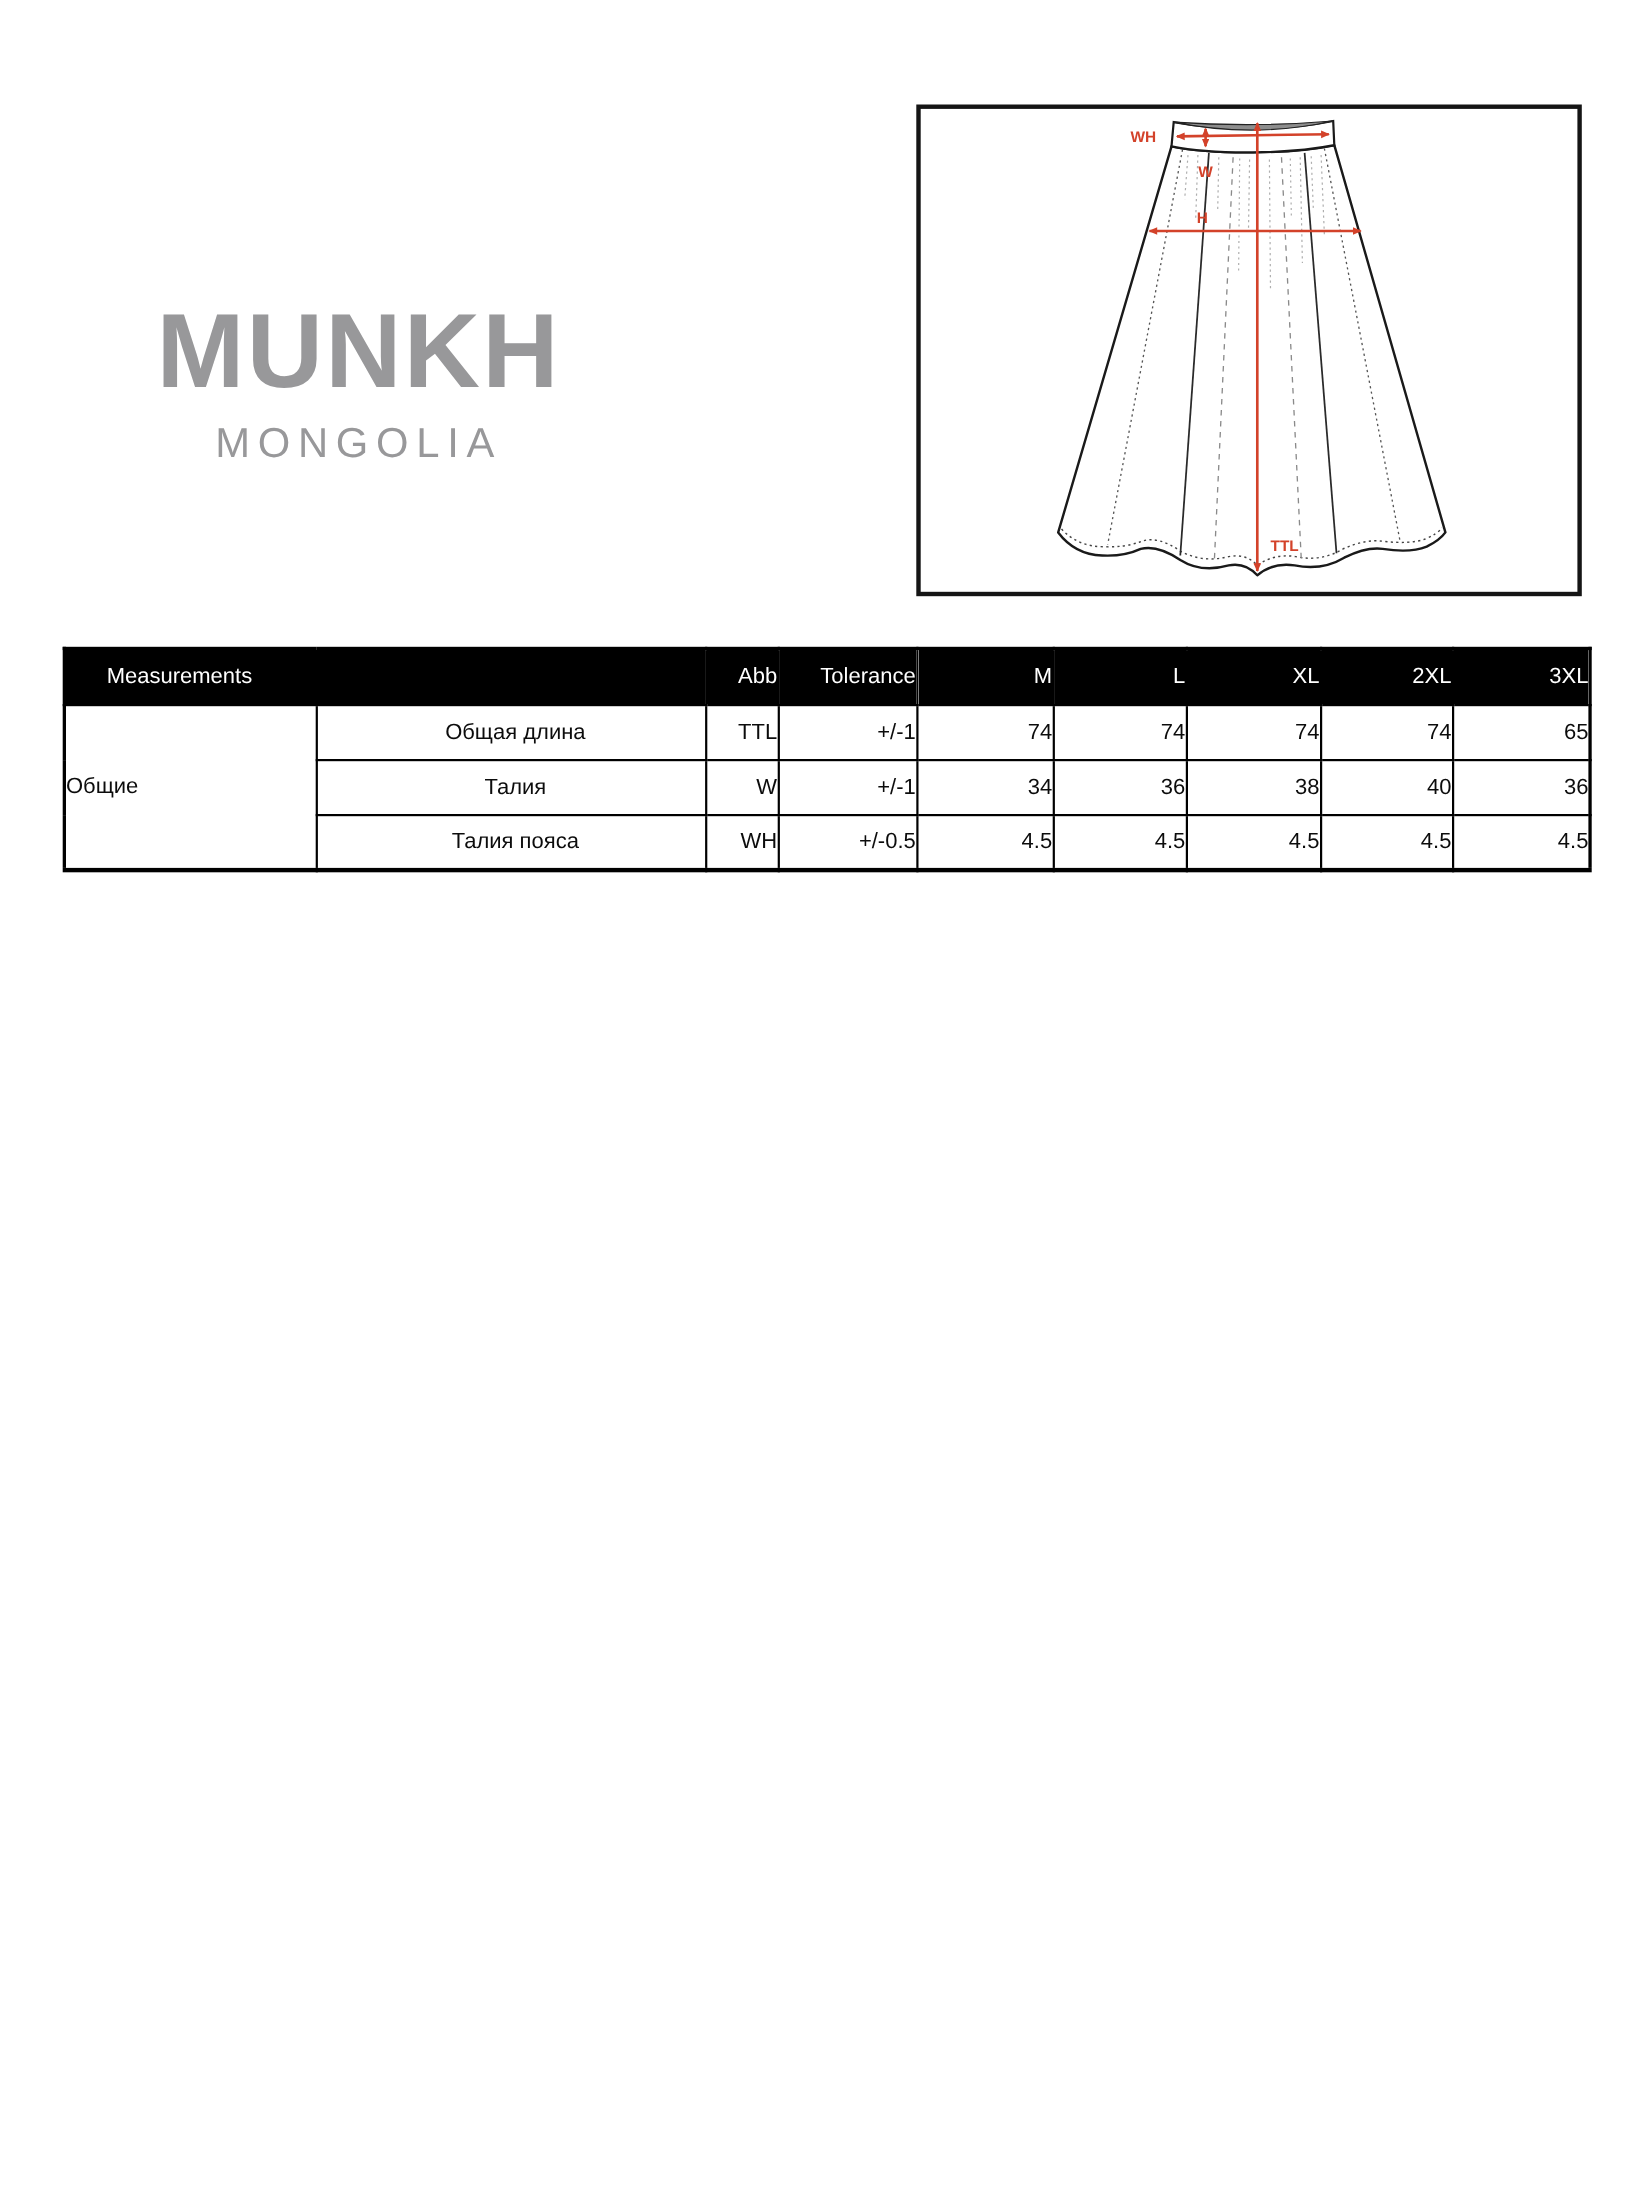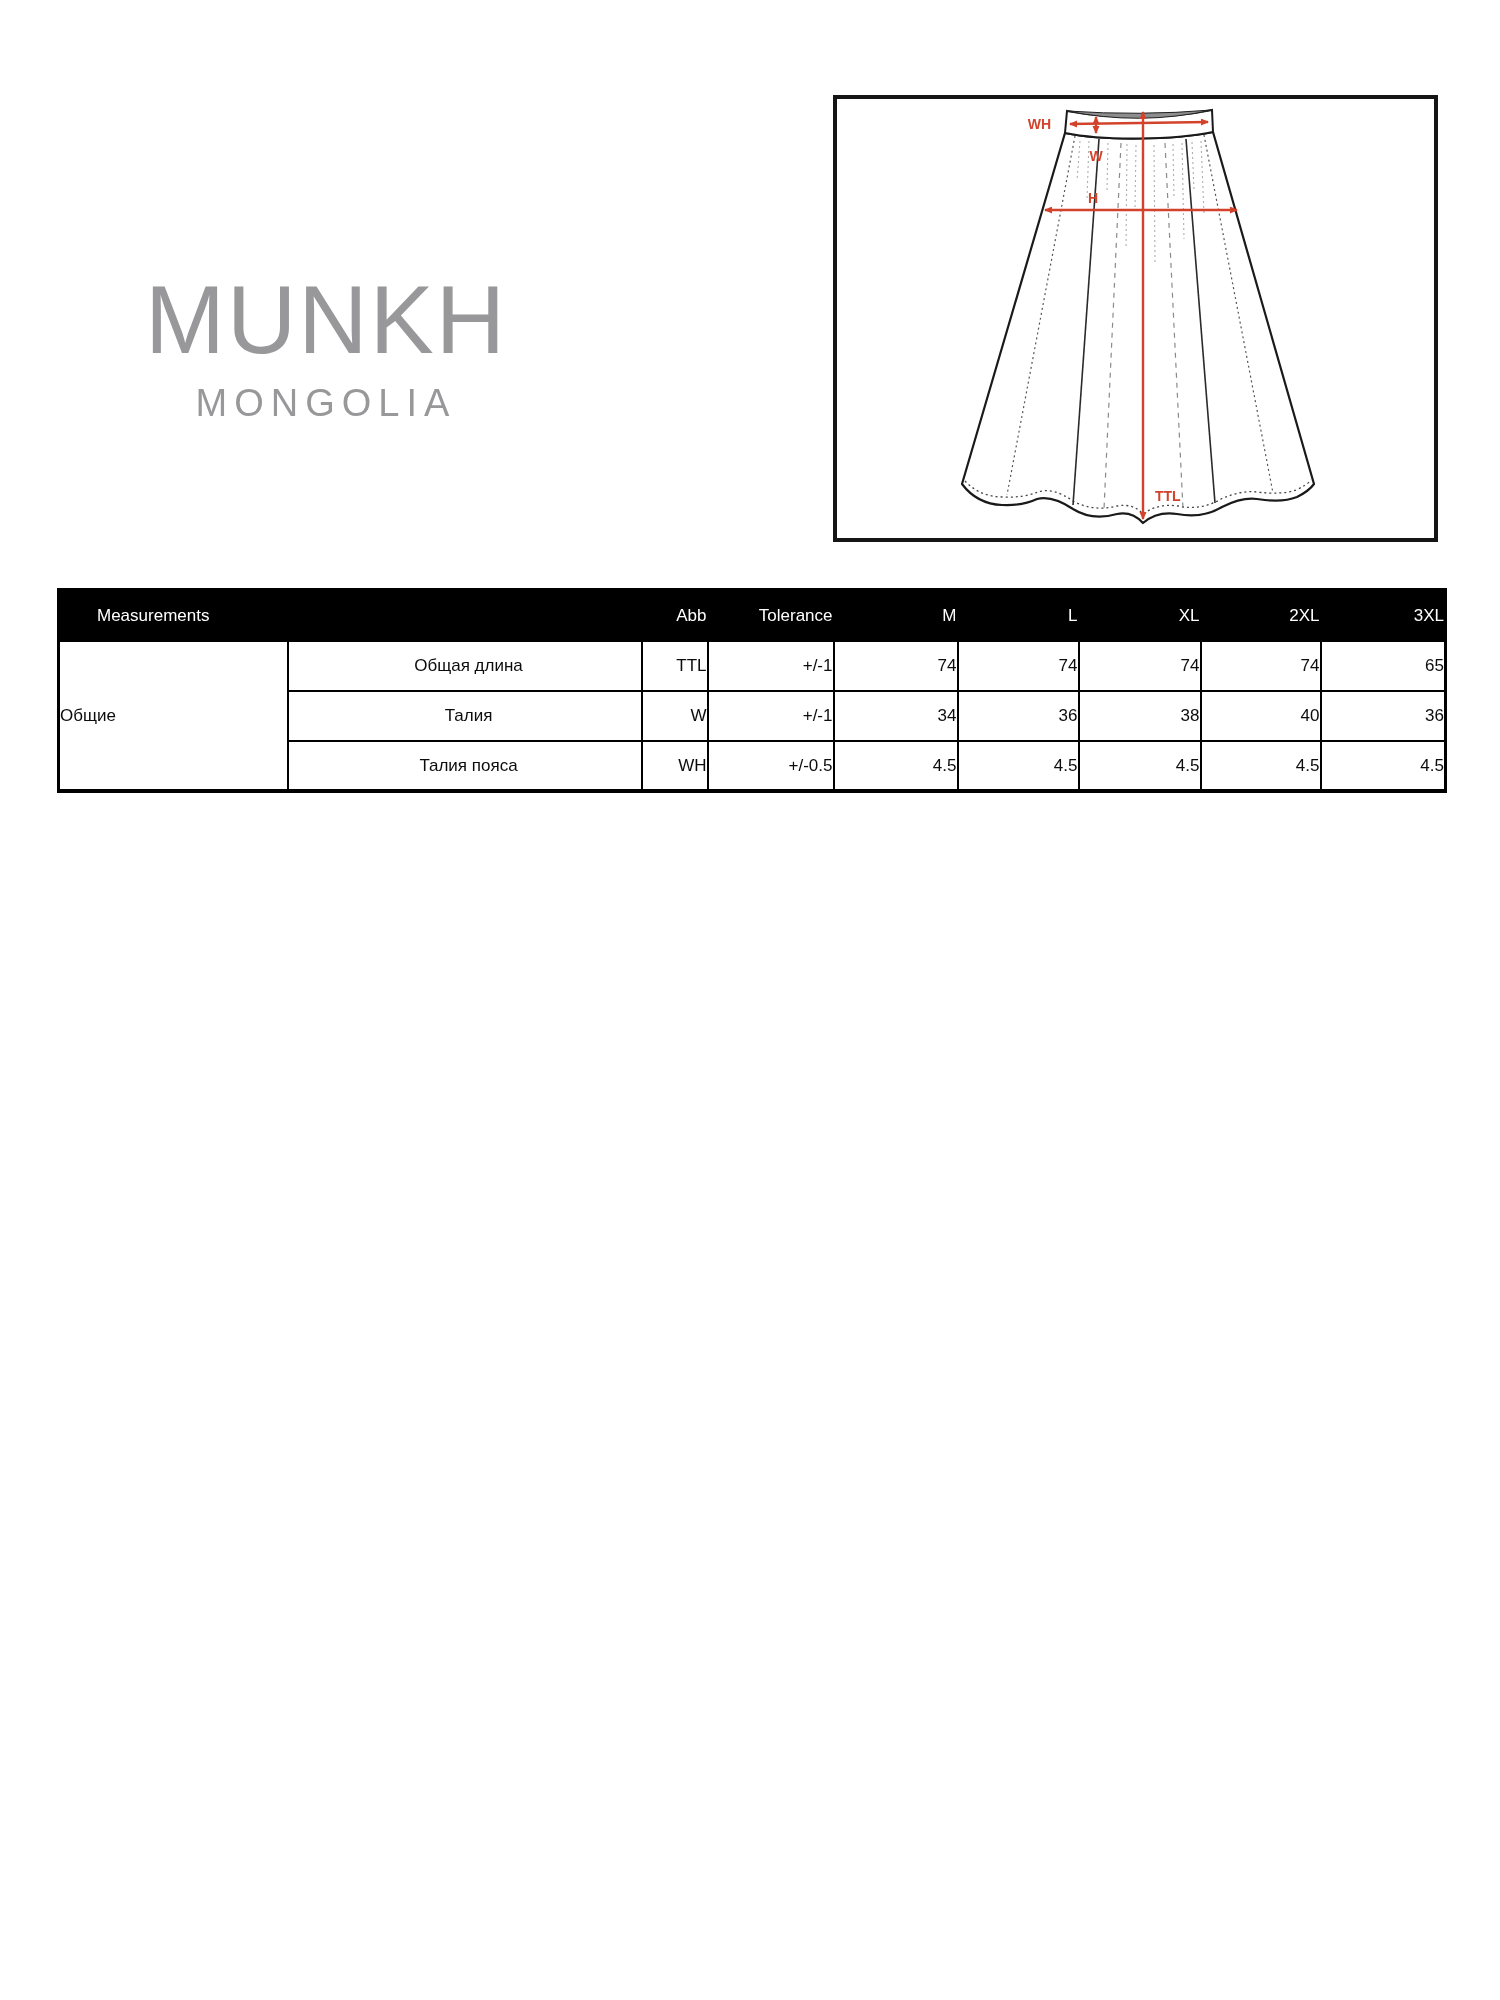--- a/index.html
+++ b/index.html
@@ -9,38 +9,38 @@
     font-family:"Liberation Sans", sans-serif;
     position:relative;
     color:#111;
   }
   
   .logo{
     position:absolute;left:140px;top:272px;width:372px;
     text-align:center;
   }
   .logo-name{
-    font-size:96px;line-height:1;font-weight:400;
+    font-size:96px;line-height:1;font-weight:700;
     letter-spacing:2px;color:#98989a;white-space:nowrap;
   }
   .logo-sub{
     margin-top:16px;font-size:38px;line-height:1;font-weight:400;
     letter-spacing:7px;color:#98989a;white-space:nowrap;
   }
   
   .diagram-box{
     position:absolute;left:833px;top:95px;width:605px;height:447px;
     border:4px solid #151515;box-sizing:border-box;background:#fff;
   }
   .diagram-box svg{display:block;width:597px;height:439px;}
   
   table.spec{
     position:absolute;left:57px;top:588px;width:1387px;
     border-collapse:collapse;table-layout:fixed;
-    font-size:17px;color:#0c0c0c;
+    font-size:20px;color:#0c0c0c;
   }
   table.spec th, table.spec td{
     border:2px solid #000;
     padding:0;
     text-align:right;vertical-align:middle;
     overflow:hidden;white-space:nowrap;
   }
   table.spec{border:3px solid #000;border-bottom:4px solid #000;}
   table.spec thead th{
     background:#000;color:#fff;font-weight:400;

